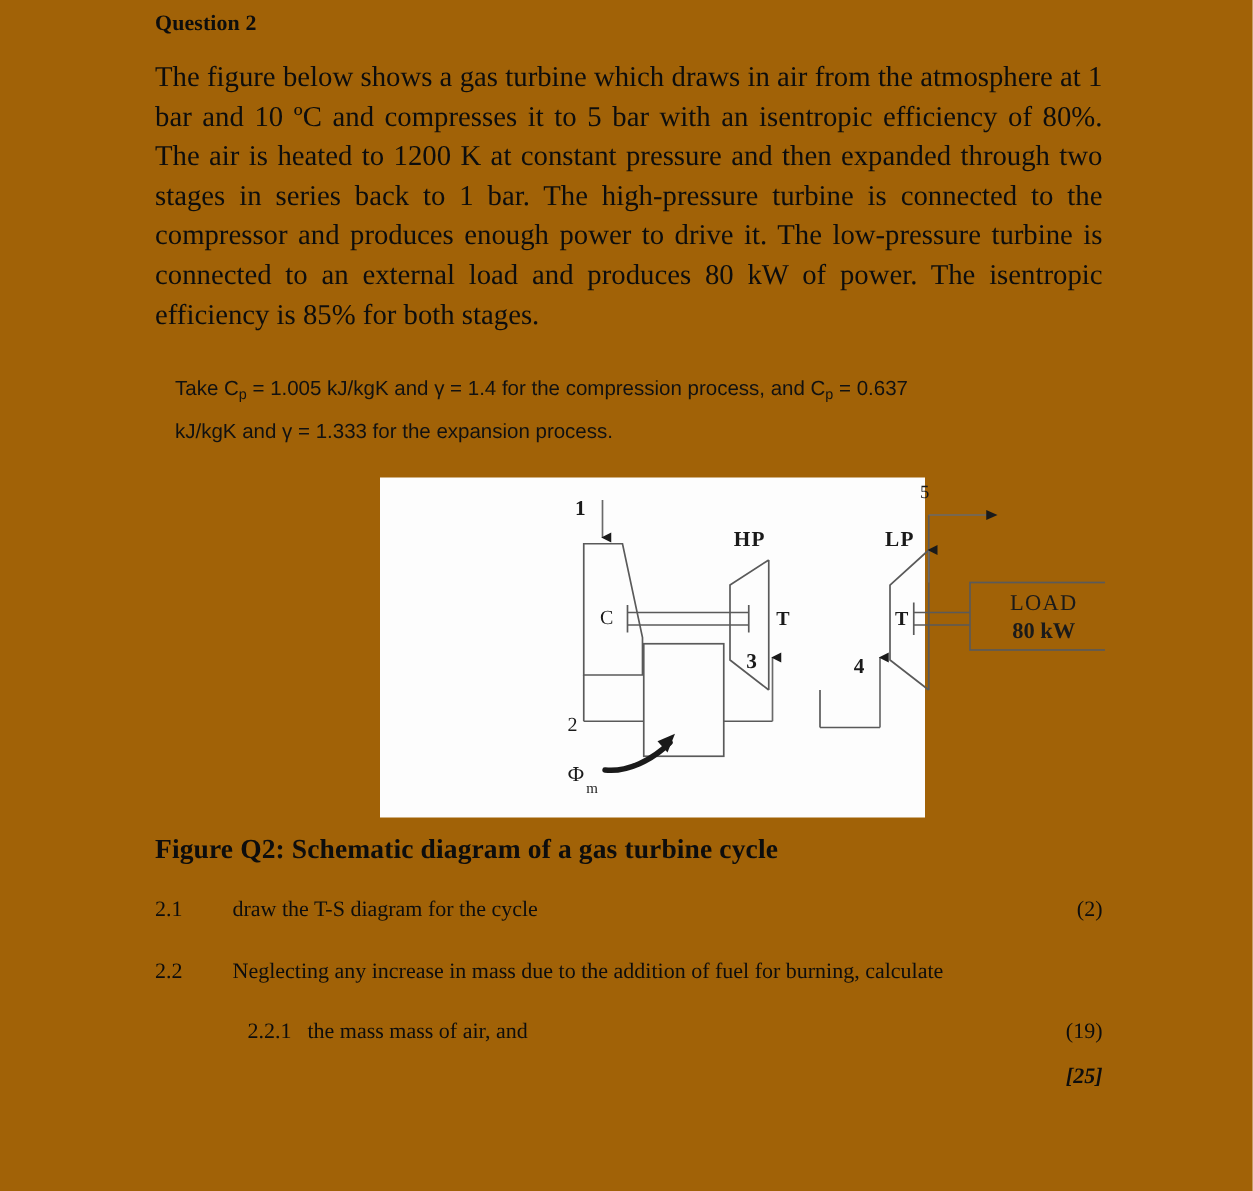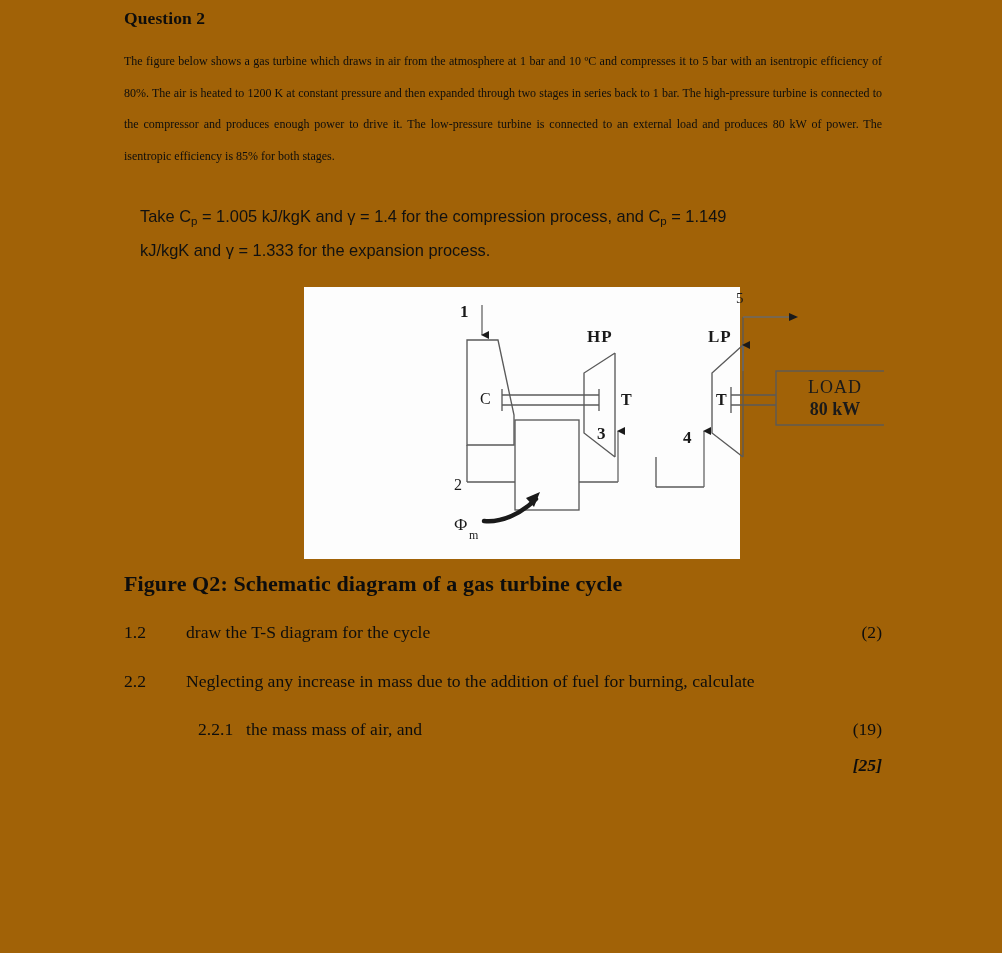--- a/index.html
+++ b/index.html
@@ -27,21 +27,21 @@
     width: 758px;
   }
   .q-heading {
     font-size: 17.5px;
     font-weight: bold;
     letter-spacing: .1px;
     margin: 8px 0 0 0;
     line-height: 1.2;
   }
   .para {
-    font-size: 12px;
+    font-size: 23px;
     line-height: 31.6px;
     text-align: justify;
     text-justify: inter-word;
     margin: 17px 0 0 0;
   }
 
   
   .take-block {
     margin: 30px 0 0 16px;
     width: 730px;
@@ -117,21 +117,21 @@
 <body>
 
 <div class="page">
   <div class="content">
 
     <div class="q-heading">Question 2</div>
 
     <p class="para">The figure below shows a gas turbine which draws in air from the atmosphere at 1 bar and 10 ºC and compresses it to 5 bar with an isentropic efficiency of 80%. The air is heated to 1200 K at constant pressure and then expanded through two stages in series back to 1 bar. The high-pressure turbine is connected to the compressor and produces enough power to drive it. The low-pressure turbine is connected to an external load and produces 80 kW of power. The isentropic efficiency is 85% for both stages.</p>
 
     <div class="take-block">
-      <span>Take C</span><sub>p</sub><span> = 1.005 kJ/kgK and γ = 1.4 for the compression process, and C</span><sub>p</sub><span> = 1.149</span>
+      <span>Take C</span><sub>p</sub><span> = 1.005 kJ/kgK and γ = 1.4 for the compression process, and C</span><sub>p</sub><span> = 0.637</span>
       <br>
       <span>kJ/kgK and γ = 1.333 for the expansion process.</span>
     </div>
 
     <div class="figure-wrap">
       <div class="figure-bg"></div>
 
       <svg class="figure-svg" width="600" height="276" viewBox="0 0 600 276">
         <defs>
           <marker id="arrDown" markerWidth="10" markerHeight="10" refX="5" refY="8" orient="auto" markerUnits="userSpaceOnUse">
@@ -222,21 +222,21 @@
           <text x="551" y="128" font-size="18" text-anchor="middle" font-weight="bold">80 kW</text>
         </g>
       </svg>
     </div>
 
     <div class="fig-caption">Figure Q2: Schematic diagram of a gas turbine cycle</div>
 
     <div class="qlist">
 
       <div class="qrow">
-        <span class="num">1.2</span>
+        <span class="num">2.1</span>
         <span class="txt">draw the T-S diagram for the cycle</span>
         <span class="marks">(2)</span>
       </div>
 
       <div class="qrow" style="margin-top:23px;">
         <span class="num">2.2</span>
         <span class="txt">Neglecting any increase in mass due to the addition of fuel for burning, calculate</span>
         <span class="marks"></span>
       </div>
 

